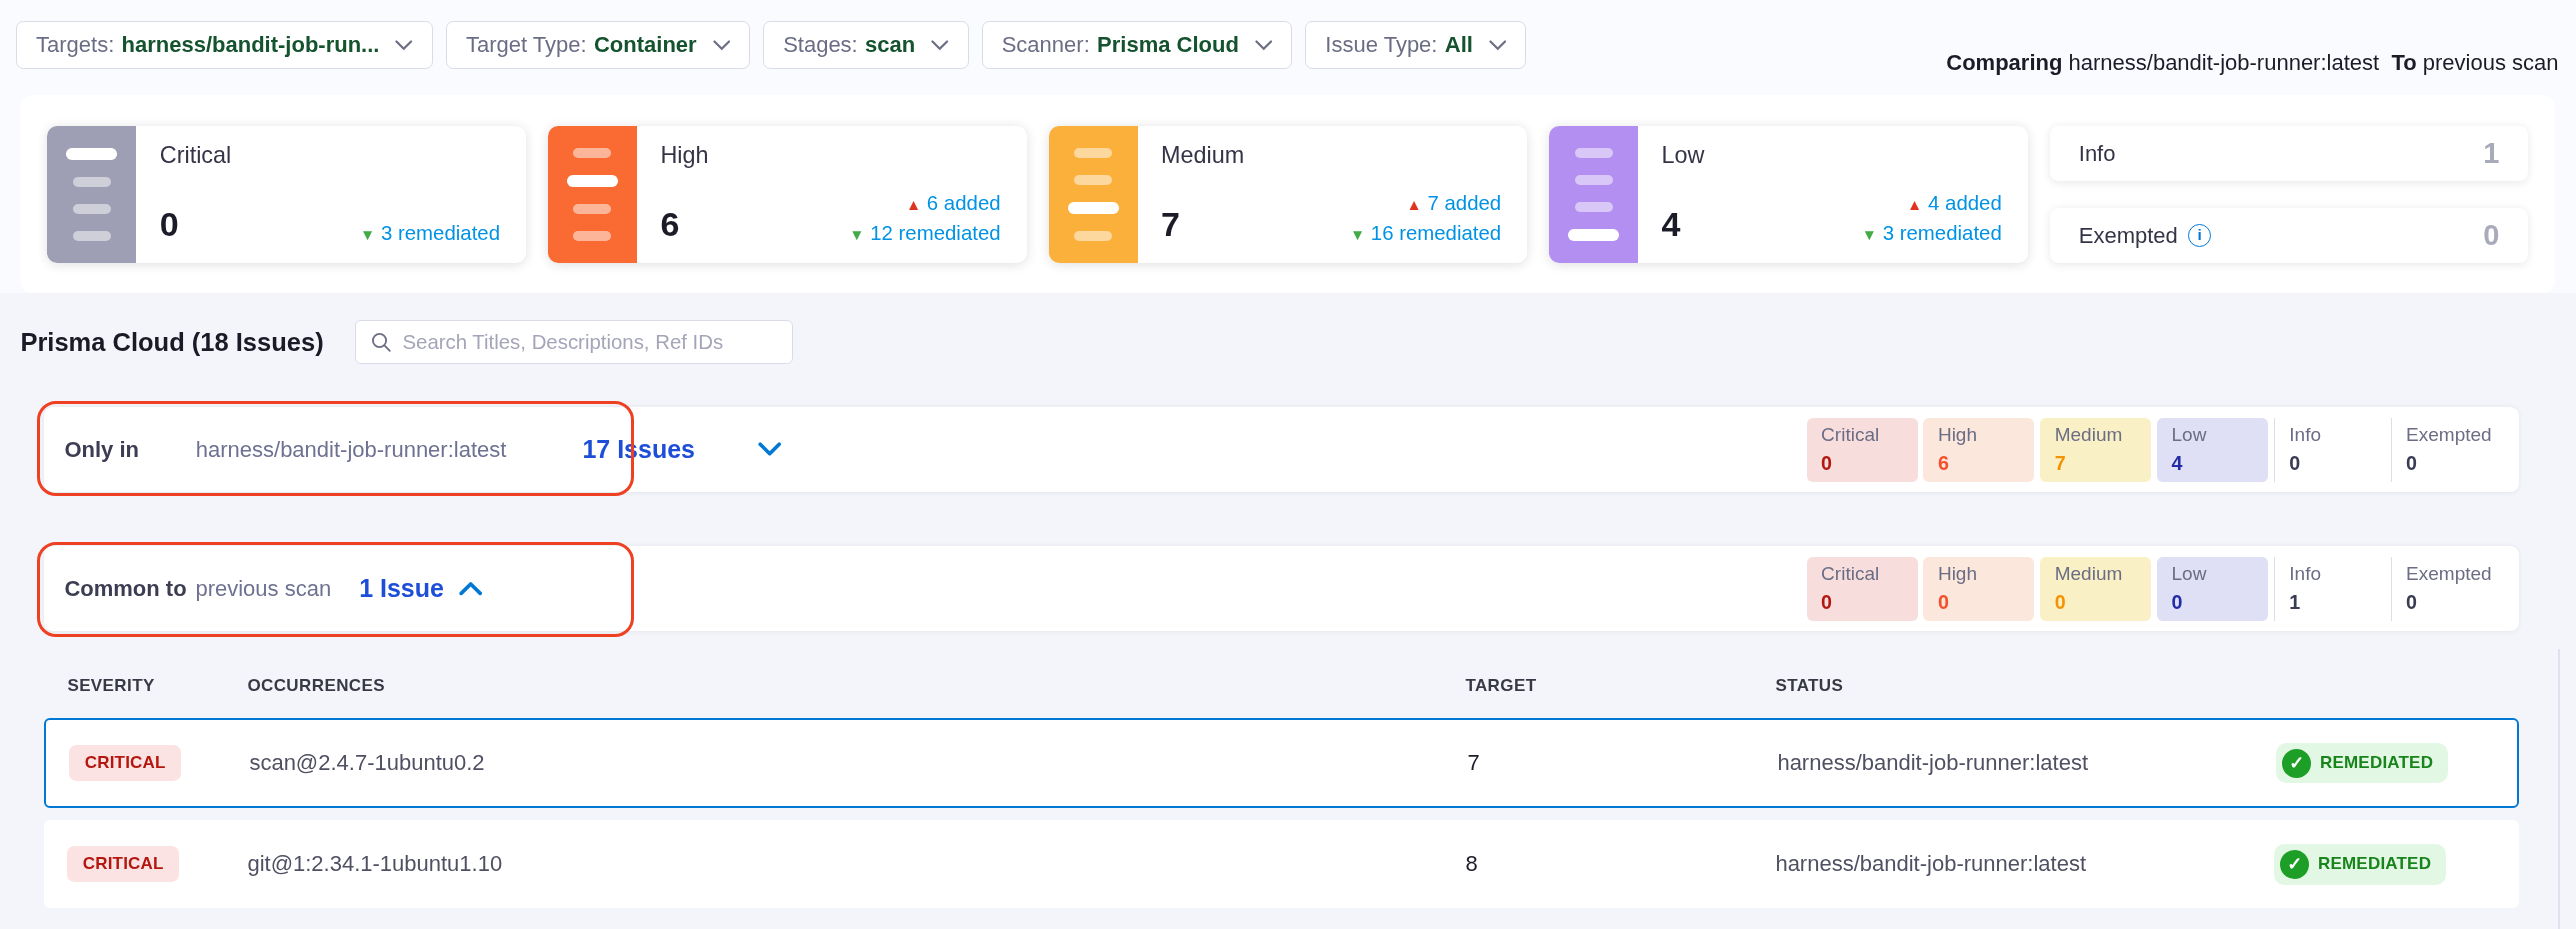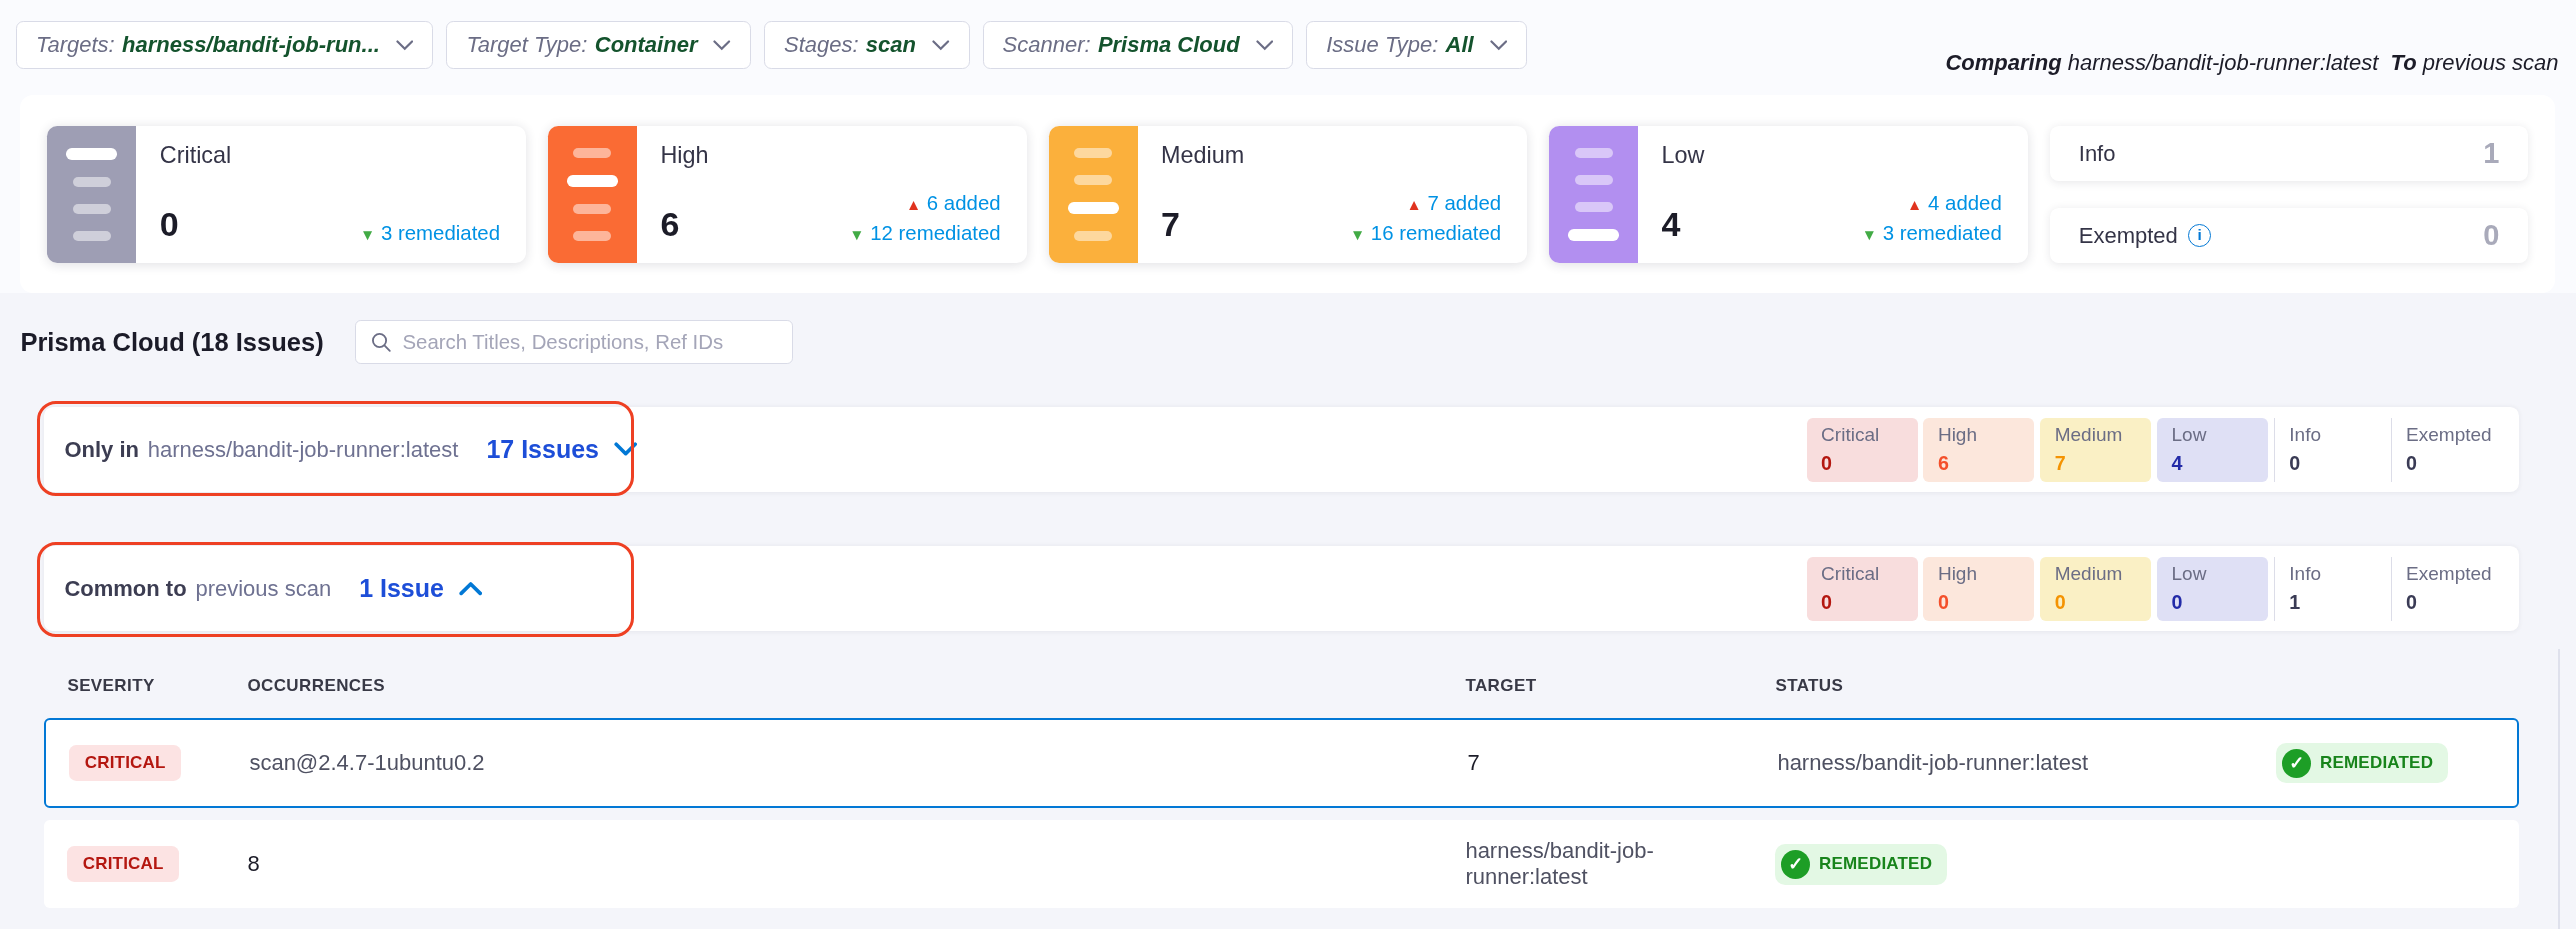--- a/index.html
+++ b/index.html
@@ -2,21 +2,21 @@
 <html style="font-size:11.7px"><head>
 <meta charset="utf-8">
 <style>
   * { margin:0; padding:0; box-sizing:border-box; }
   html,body { width:2576px; height:930px; }
   body { font-family:"Liberation Sans", sans-serif; background:#f4f5fa; position:relative; overflow:hidden; }
 
   .top-band { position:absolute; top:0; left:0; width:2576px; height:293px; background:#fafbfe; }
 
   
-  .filter-bar { position:absolute; top:14.6px; left:16px; right:17.5px; display:flex; align-items:center; gap:13px;font-style:italic; }
+  .filter-bar { position:absolute; top:14.6px; left:16px; right:17.5px; display:flex; align-items:center; gap:13px; }
   .filter-btn { display:flex; align-items:center; height:48px; padding:0 19px; background:#fff;
     border:1.5px solid #d9dbe7; border-radius:7.3px; font-size:22px; white-space:nowrap; cursor:pointer; }
   .filter-btn .f-label { color:#6b6d85; margin-right:7.3px; }
   .filter-btn .f-value { color:#14532d; font-weight:700; }
   .filter-btn svg { margin-left:16px; }
   .comparing { margin-left:auto; font-size:22px; color:#1c1c28; white-space:nowrap;margin-top:35px; }
   .comparing b { font-weight:700; }
   .comparing .reg { font-weight:400; }
 
   
@@ -54,21 +54,21 @@
   .section-title { font-size:25.5px; font-weight:700; color:#1b1b28; }
   .search-box { width:438px; height:44px; background:#fff; border:1.5px solid #d9dbe7; border-radius:5.8px;
     display:flex; align-items:center; padding:0 14.6px; gap:10.2px; }
   .search-box input { border:none; outline:none; flex:1; font-size:20.4px; color:#3a3b55;
     font-family:"Liberation Sans", sans-serif; background:transparent; }
   .search-box input::placeholder { color:#a4a5b8; }
 
   
   .group-card { position:absolute; left:44px; width:2475px; height:85px; background:#fff; border-radius:8.8px;
     box-shadow:0 0.7px 5.8px rgba(40,41,61,.07); display:flex; align-items:center; padding:0 17.5px 0 20.4px; cursor:pointer; }
-  .group-1 { top:407px; }
+  .group-1 { top:407px;gap:48px; }
   .group-2 { top:546px; }
   .g-prefix { font-size:22px; font-weight:700; color:#3c3d52; margin-right:8.8px; white-space:nowrap; }
   .g-target { font-size:22px; color:#6e7191; white-space:nowrap; }
   .g-count { font-size:25px; font-weight:700; color:#1d4ed8; margin-left:28px; white-space:nowrap; }
   .g-chev { margin-left:14.6px; }
 
   .chips { margin-left:auto; display:flex; align-items:center; gap:5.8px; }
   .chip { width:111px; height:64px; border-radius:5.8px; padding:8.8px 14.6px; display:flex; flex-direction:column;
     justify-content:center; gap:5.8px; }
   .chip .chip-label { font-size:19px; color:#6b6d85; }
@@ -336,20 +336,21 @@
     <span class="cell-occ">7</span>
     <span class="cell-target">harness/bandit-job-runner:latest</span>
     <span class="status-badge">
       <span class="check-circle">✓</span>
       <span class="status-label">REMEDIATED</span>
     </span>
   </div>
 
   <div class="t-row">
     <span class="sev-badge">CRITICAL</span>
+    <span class="cell-issue">git@1:2.34.1-1ubuntu1.10</span>
     <span class="cell-occ">8</span>
     <span class="cell-target">harness/bandit-job-runner:latest</span>
     <span class="status-badge">
       <span class="check-circle">✓</span>
       <span class="status-label">REMEDIATED</span>
     </span>
   </div>
 </div>
 
 <div class="scroll-line"></div>

